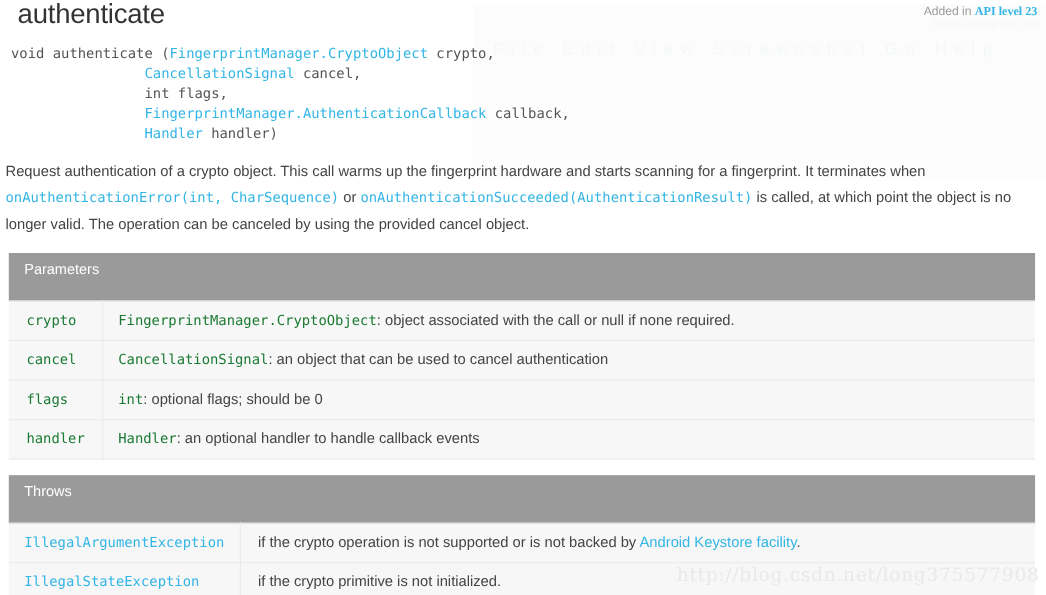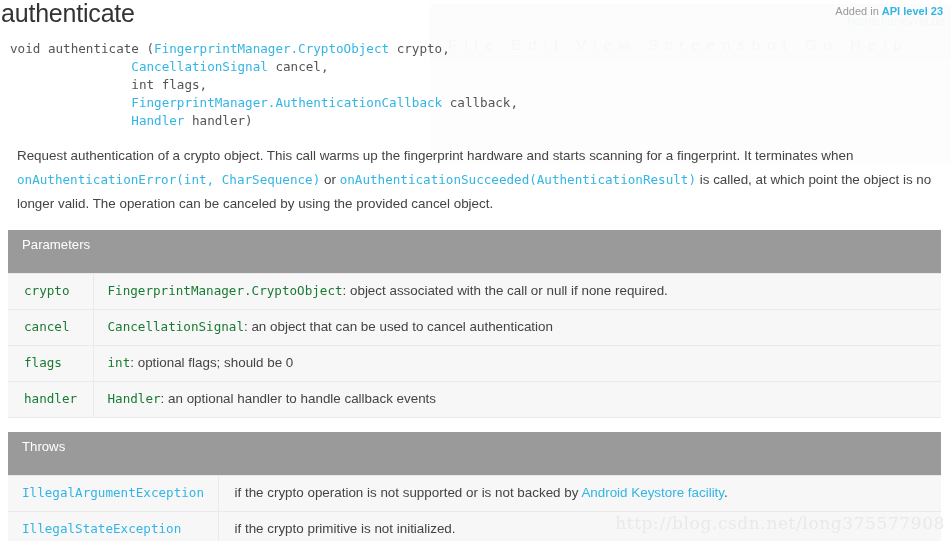--- a/index.html
+++ b/index.html
@@ -82,25 +82,26 @@
     top: 4px;
     font-size: 11px;
     color: #9a9a9a;
     white-space: nowrap;
     line-height: 14px;
   }
   .api-added .api-link {
     color: #33b5e5;
     font-weight: bold;
     text-decoration: none;
+    font-family: Liberation Serif, serif;
   }
 
   h1.page-title {
     margin: 0;
-    padding: 0 0 0 1px;
+    padding: 0 0 0 16px;
     font-size: 25px;
     font-weight: normal;
     line-height: 26px;
     color: #333333;
     letter-spacing: -0.2px;
   }
 
   
   pre.signature {
     margin: 14px 0 0 0;
@@ -110,21 +111,21 @@
     line-height: 18px;
     color: #555555;
     white-space: pre;
   }
   pre.signature .t {
     color: #33b5e5;
   }
 
   
   p.jd-descr {
-    margin: 14px 0 0 16px;
+    margin: 14px 0 0 4px;
     padding: 0 8px 0 1px;
     font-size: 13.4px;
     line-height: 24px;
     color: #444444;
   }
   p.jd-descr code {
     font-family: "DejaVu Sans Mono", "Liberation Mono", monospace;
     font-size: 12.6px;
     color: #33b5e5;
   }

